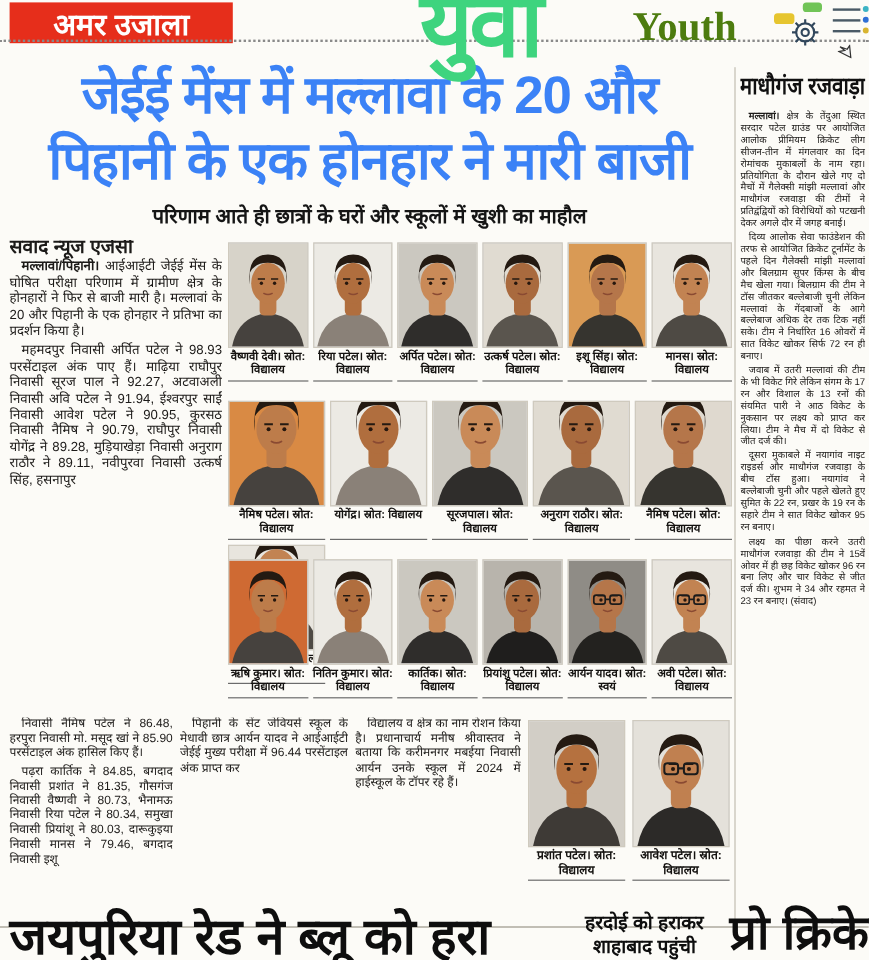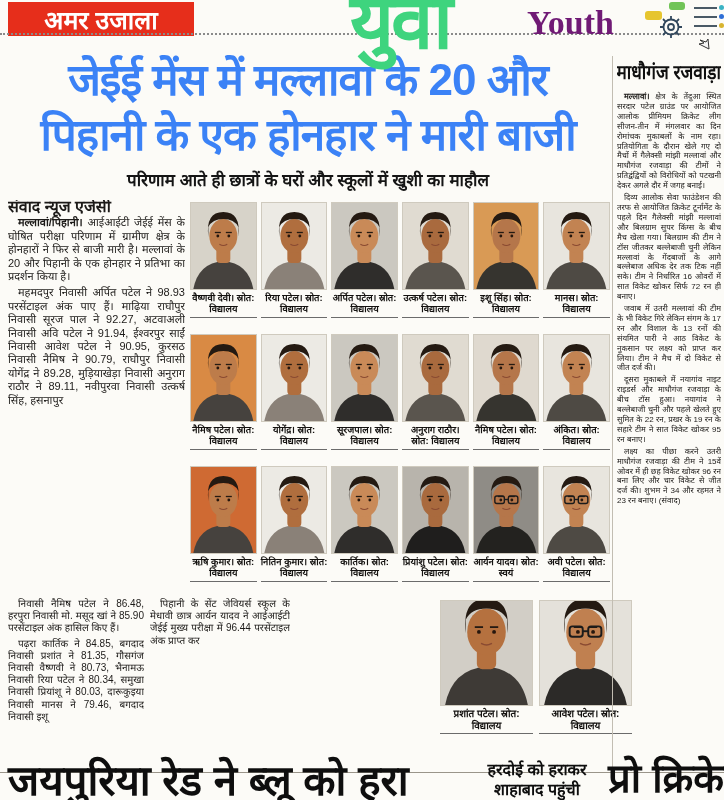--- a/index.html
+++ b/index.html
@@ -10,21 +10,21 @@
   }
   .page{position:relative;width:724px;height:800px;overflow:hidden;background:#fcfbf7;}
 
   
   .brand-box{position:absolute;left:8px;top:2px;width:186px;height:34px;background:#e62e1b;
     color:#fff;display:flex;align-items:center;justify-content:center;
     font-size:25px;font-weight:bold;letter-spacing:0;}
   .sec-hi{position:absolute;left:350px;top:-16px;font-size:76px;font-weight:800;
     color:#3ed47e;line-height:1;letter-spacing:-3px;z-index:3;}
   .sec-en{position:absolute;left:527px;top:4px;font-family:"Liberation Serif", serif;
-    font-weight:bold;font-size:34px;color:#701a75;z-index:2;}
+    font-weight:bold;font-size:34px;color:#4d7c0f;z-index:2;}
   .dash-line{position:absolute;left:0;top:33px;width:724px;border-top:2px dotted #8a8a8a;}
 
   .chip{position:absolute;border-radius:3px;}
   .chip-y{left:645px;top:11px;width:17px;height:9px;background:#e6c52f;}
   .chip-g{left:669px;top:2px;width:16px;height:8px;background:#71c457;}
   .gear{position:absolute;left:657px;top:13px;width:28px;height:28px;z-index:4;}
   .gear svg{width:100%;height:100%;}
   .menu-ic{position:absolute;left:694px;top:1px;width:30px;height:32px;z-index:4;}
   .menu-row{display:flex;align-items:center;gap:2px;margin:4px 0;}
   .menu-row .bar{flex:1;height:2px;background:#4a5a66;}
@@ -46,23 +46,23 @@
   .txtcol p{margin:0 0 3px;text-indent:10px;}
   .colL{left:8px;top:200px;width:177px;height:374px;font-size:11px;line-height:13.4px;}
   .byline{font-weight:bold;font-size:16px;margin:0 0 12px;text-indent:0 !important;}
   .colA{left:8px;top:598px;width:136px;height:170px;font-size:10px;line-height:12.2px;}
   .colB{left:150px;top:598px;width:140px;height:170px;font-size:10px;line-height:12.2px;}
   .colC{left:296px;top:598px;width:138px;height:170px;font-size:10px;line-height:12.2px;}
 
   
   .pgrid{position:absolute;display:grid;gap:4px;}
   .pg-r1{left:190px;top:202px;width:420px;grid-template-columns:repeat(6,1fr);}
-  .pg-r2{left:190px;top:334px;width:420px;grid-template-columns:repeat(6,1fr);}
+  .pg-r2{left:190px;top:334px;width:420px;grid-template-columns:repeat(5,1fr);}
   .pg-r3{left:190px;top:466px;width:420px;grid-template-columns:repeat(6,1fr);}
-  .pg-bot{left:440px;top:600px;width:192px;grid-template-columns:repeat(2,1fr);gap:6px;}
+  .pg-bot{left:440px;top:600px;width:168px;grid-template-columns:repeat(2,1fr);gap:6px;}
   figure.pcell{margin:0;border-bottom:1px solid #6b6b6b;padding-bottom:2px;}
   .photo{height:86px;overflow:hidden;border:1px solid #cfcabe;background:#ddd;}
   .pg-bot .photo{height:104px;}
   .avatar{width:100%;height:100%;display:block;}
   .pcap{font-size:9.5px;font-weight:bold;text-align:center;line-height:11px;padding-top:2px;min-height:23px;color:#141210;}
   .pg-bot .pcap{font-size:10px;line-height:11.5px;}
 
   .a-bg{fill:var(--pbg,#ddd9d0);}
   .a-shoulders{fill:var(--pshirt,#3a3836);}
   .a-neck{fill:var(--pskin,#b5764a);}
@@ -639,20 +639,21 @@
 </div>
 
   <div class="txtcol colA">
     <p>निवासी नैमिष पटेल ने 86.48, हरपुरा निवासी मो. मसूद खां ने 85.90 परसेंटाइल अंक हासिल किए हैं।</p>
     <p>पढ़रा कार्तिक ने 84.85, बगदाद निवासी प्रशांत ने 81.35, गौसगंज निवासी वैष्णवी ने 80.73, भैनामऊ निवासी रिया पटेल ने 80.34, समुखा निवासी प्रियांशू ने 80.03, दारूकुइया निवासी मानस ने 79.46, बगदाद निवासी इशू</p>
   </div>
   <div class="txtcol colB">
     <p>पिहानी के सेंट जेवियर्स स्कूल के मेधावी छात्र आर्यन यादव ने आईआईटी जेईई मुख्य परीक्षा में 96.44 परसेंटाइल अंक प्राप्त कर</p>
   </div>
   <div class="txtcol colC">
+    <p>विद्यालय व क्षेत्र का नाम रोशन किया है। प्रधानाचार्य मनीष श्रीवास्तव ने बताया कि करीमनगर मबईया निवासी आर्यन उनके स्कूल में 2024 में हाईस्कूल के टॉपर रहे हैं।</p>
   </div>
 
   <div class="pgrid pg-bot">
   <figure class="pcell">
     <div class="photo">
       <svg class="avatar" viewBox="0 0 66 86" preserveAspectRatio="xMidYMax slice">
         <rect class="a-bg" x="0" y="0" width="66" height="86"></rect>
         <path class="a-shoulders" d="M3 86 Q8 60 33 58 Q58 60 63 86 Z"></path>
         <rect class="a-neck" x="26" y="42" width="14" height="18" rx="4"></rect>
         <ellipse class="a-face" cx="33" cy="33" rx="14" ry="17"></ellipse>

